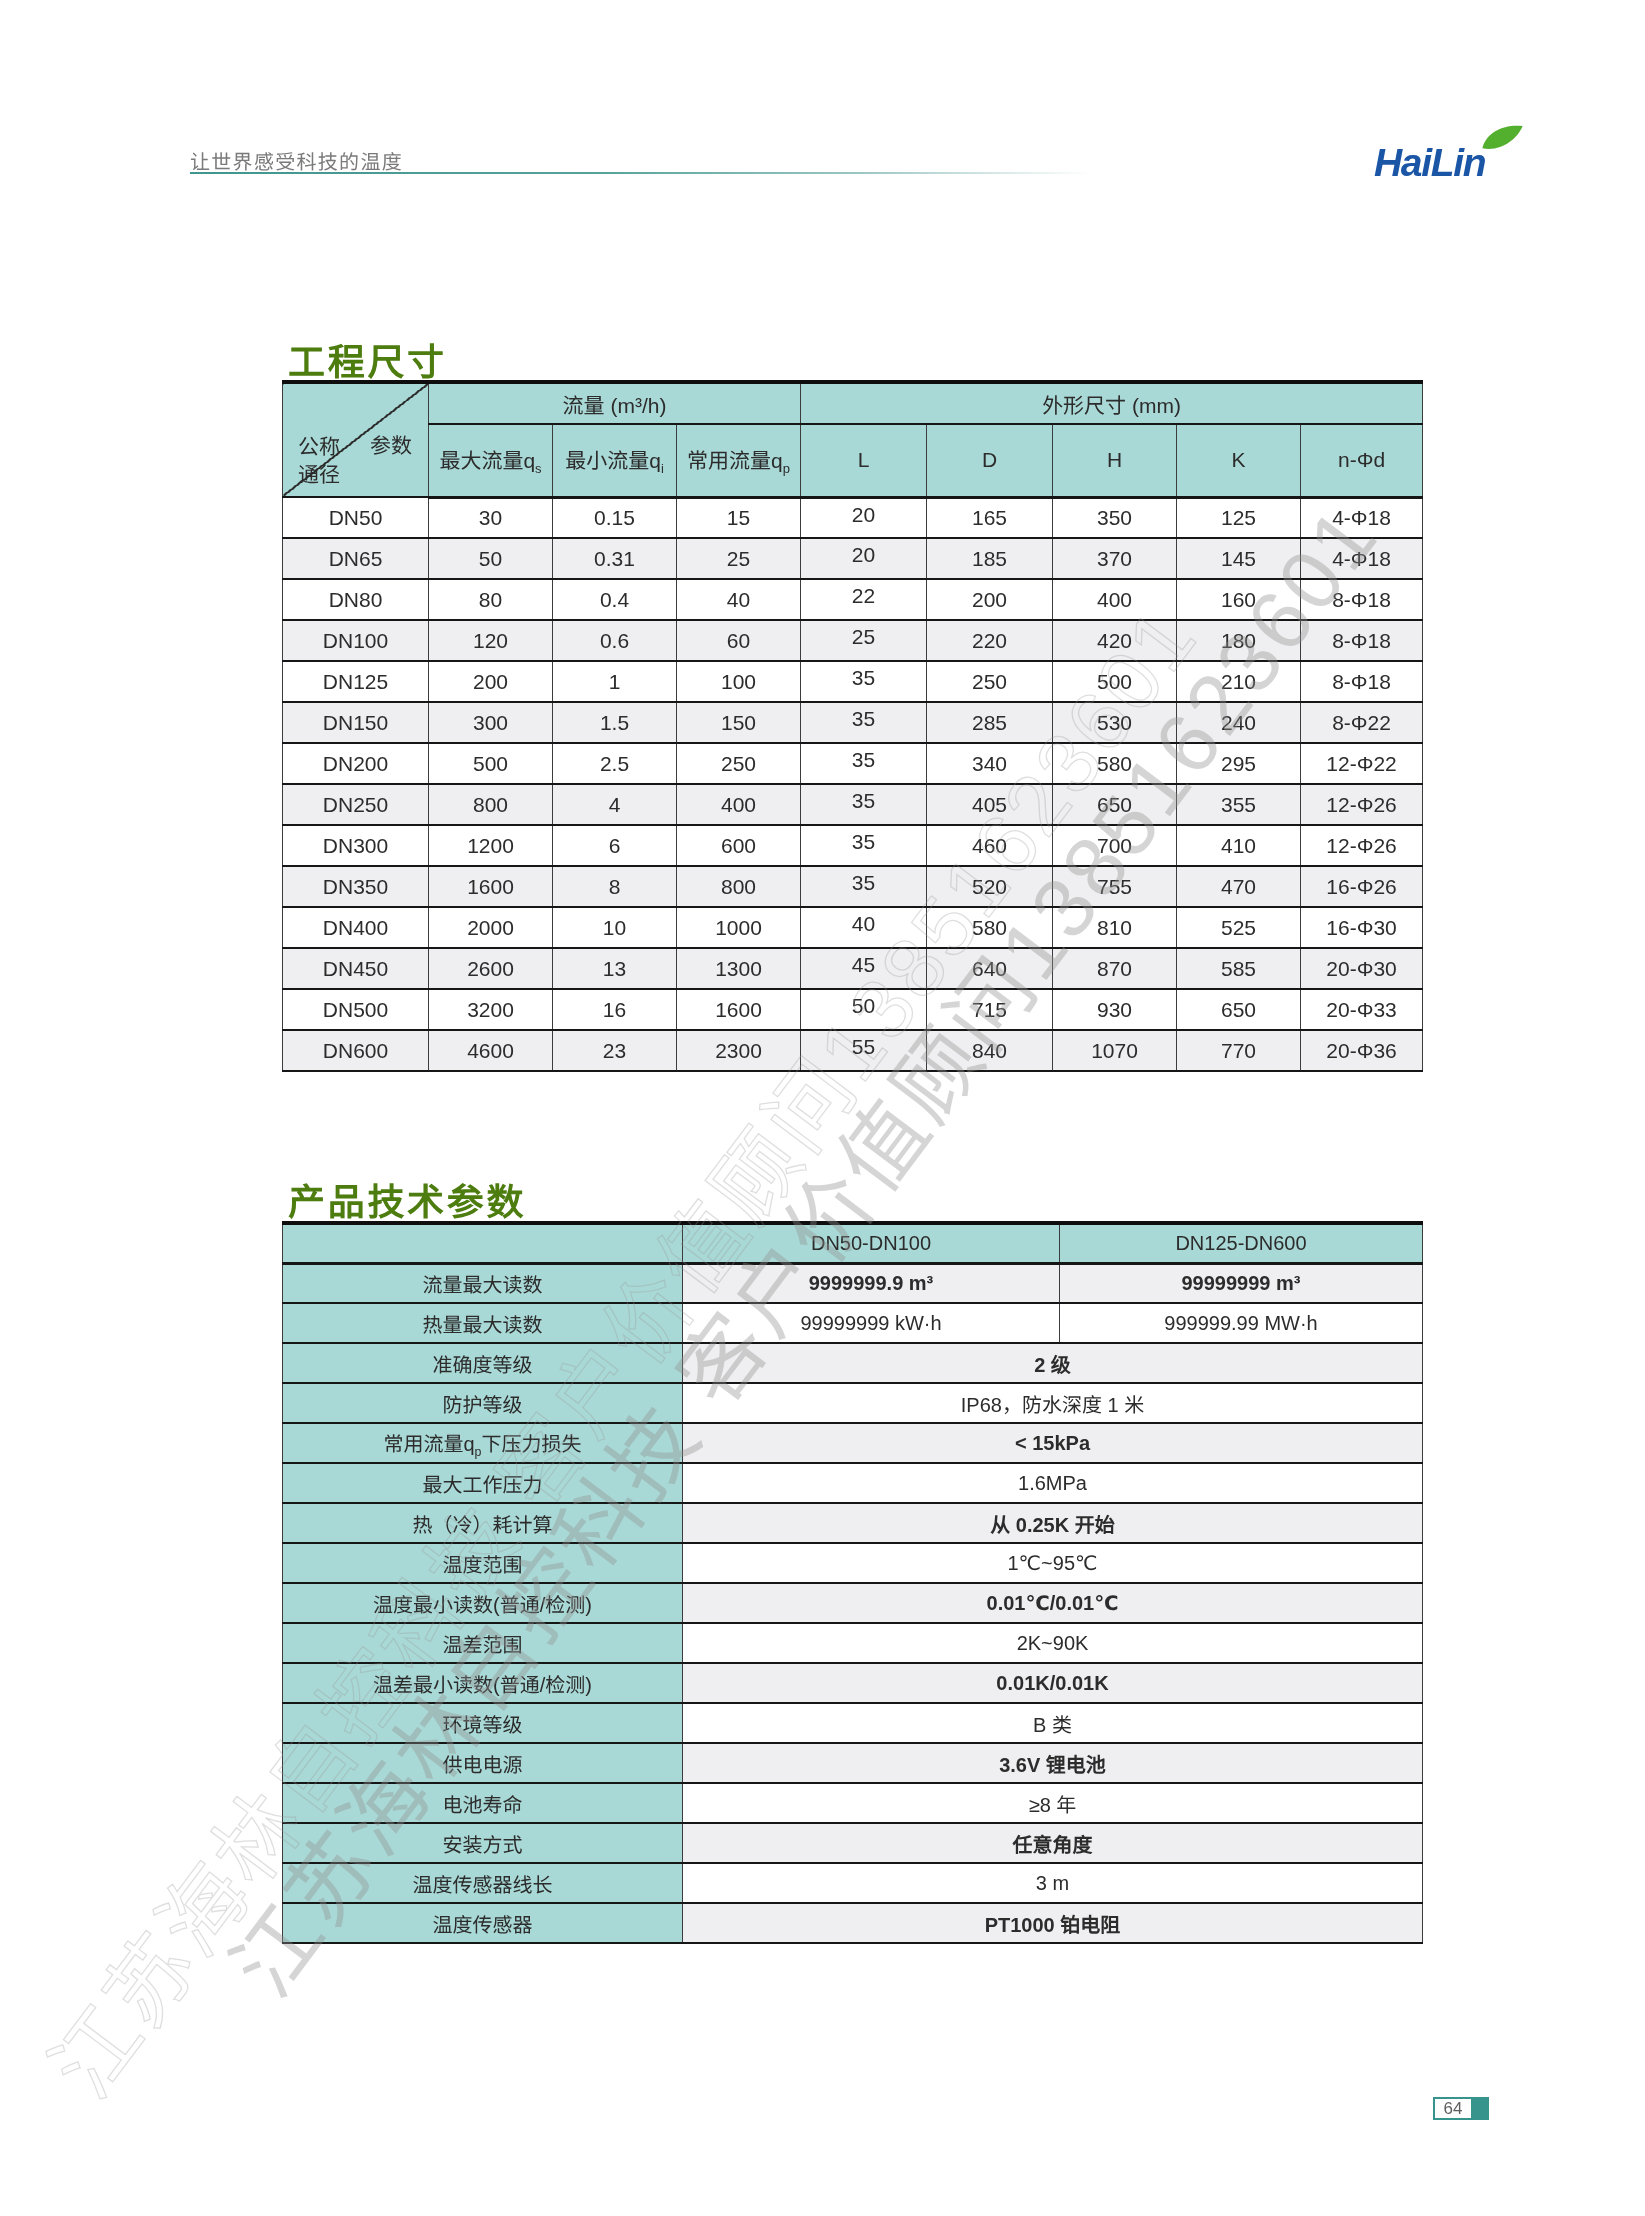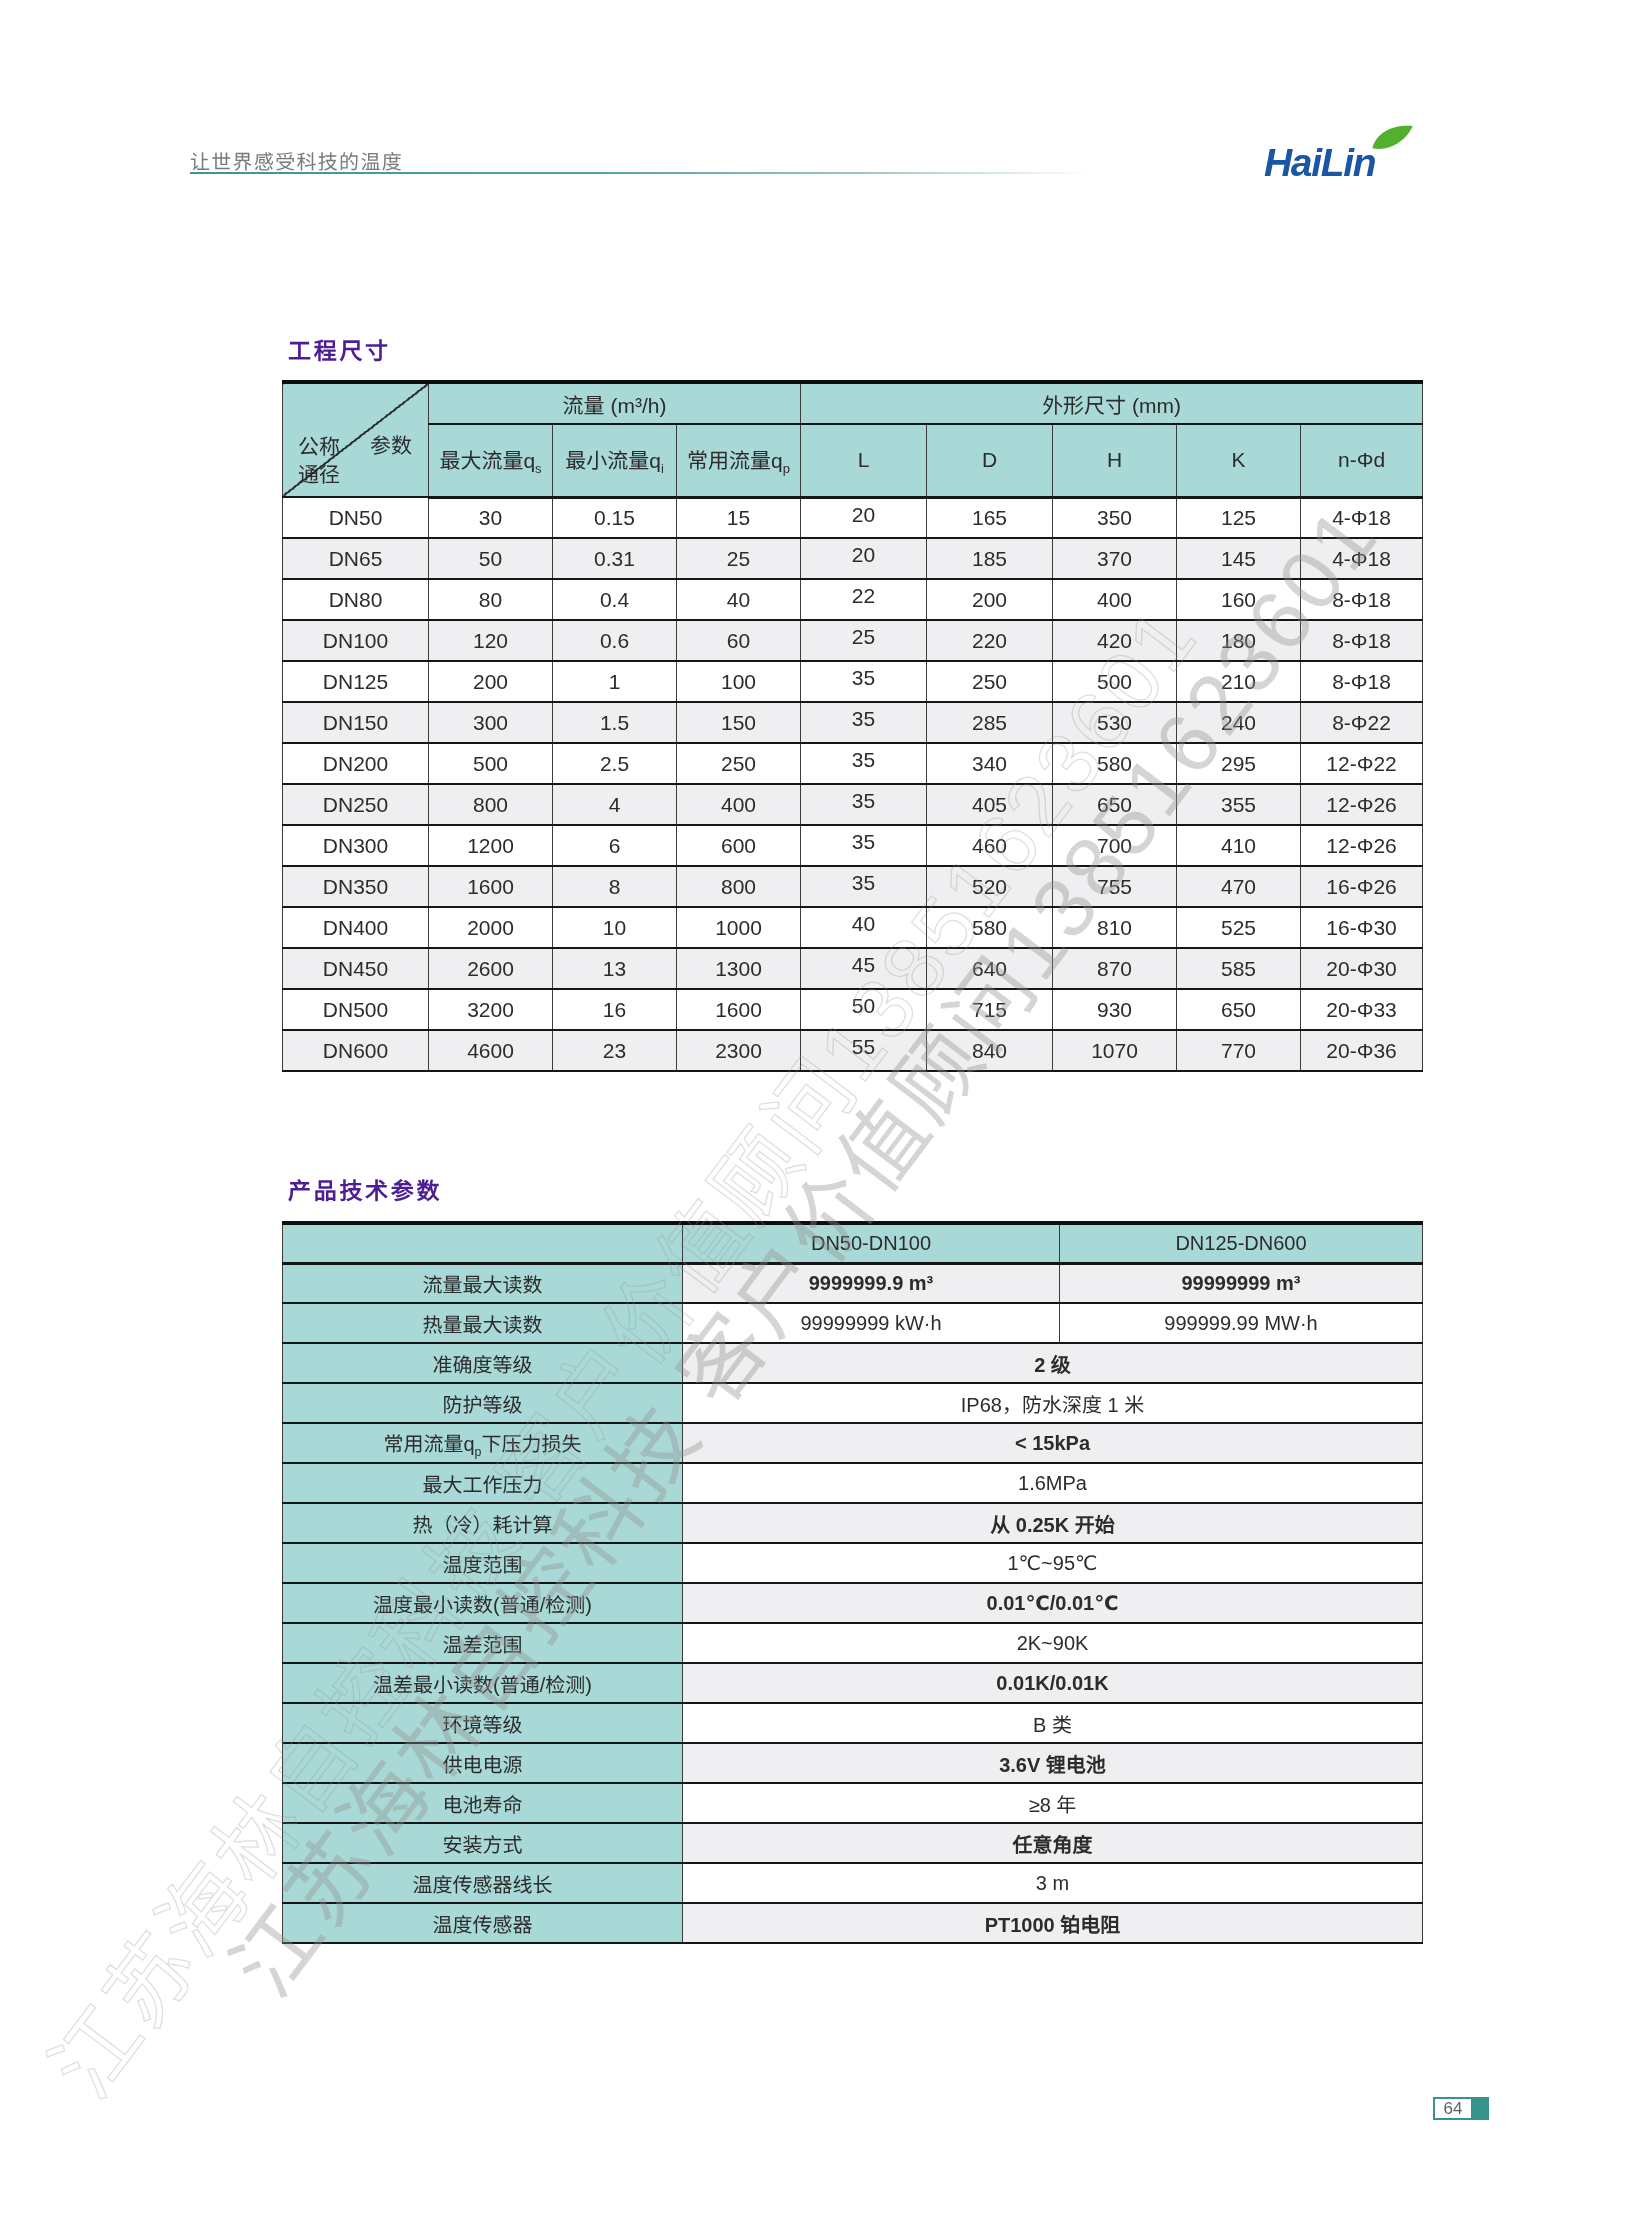--- a/index.html
+++ b/index.html
@@ -4,26 +4,26 @@
 <style>
   html,body{margin:0;padding:0;}
   body{
     width:1645px;height:2216px;position:relative;background:#ffffff;overflow:hidden;
     font-family:"Liberation Sans","DejaVu Sans",sans-serif;color:#2c2c2c;
   }
   
   .slogan{position:absolute;left:190px;top:146px;font-size:20px;color:#7a7a7a;letter-spacing:1.3px;}
   .header-rule{position:absolute;left:190px;top:172px;width:898px;height:2px;
     background:linear-gradient(to right,#3f968f 0%,#55a29b 45%,#9cc7c3 75%,rgba(230,238,237,0.05) 100%);}
-  .logo{position:absolute;left:1264px;top:125px;width:188px;height:56px;}
+  .logo{position:absolute;left:1374px;top:125px;width:188px;height:56px;}
   .logo-text{position:absolute;left:0;top:16px;font-size:39px;font-weight:bold;font-style:italic;
     color:#1b55a6;letter-spacing:-1.3px;}
   .leaf{position:absolute;left:107px;top:-1.3px;width:43px;height:27px;}
   
-  .section-title{position:absolute;left:288px;font-size:23px;font-weight:bold;color:#4c1d95;letter-spacing:2.7px;}
+  .section-title{position:absolute;left:288px;font-size:37px;font-weight:bold;color:#4d7c0f;letter-spacing:2.7px;}
   #title1{top:332px;}
   #title2{top:1172px;}
   
   .tbl{position:absolute;left:282px;width:1140px;border-collapse:collapse;table-layout:fixed;background:#fff;}
   #t1{top:380px;border-top:4px solid #0e0e0e;}
   #t2{top:1221px;border-top:4px solid #0e0e0e;}
   .tbl th,.tbl td{
     border-top:2px solid #161616;border-bottom:2px solid #161616;
     border-left:1.3px solid #3c3c3c;border-right:1.3px solid #3c3c3c;
     padding:0;text-align:center;vertical-align:middle;font-weight:normal;

